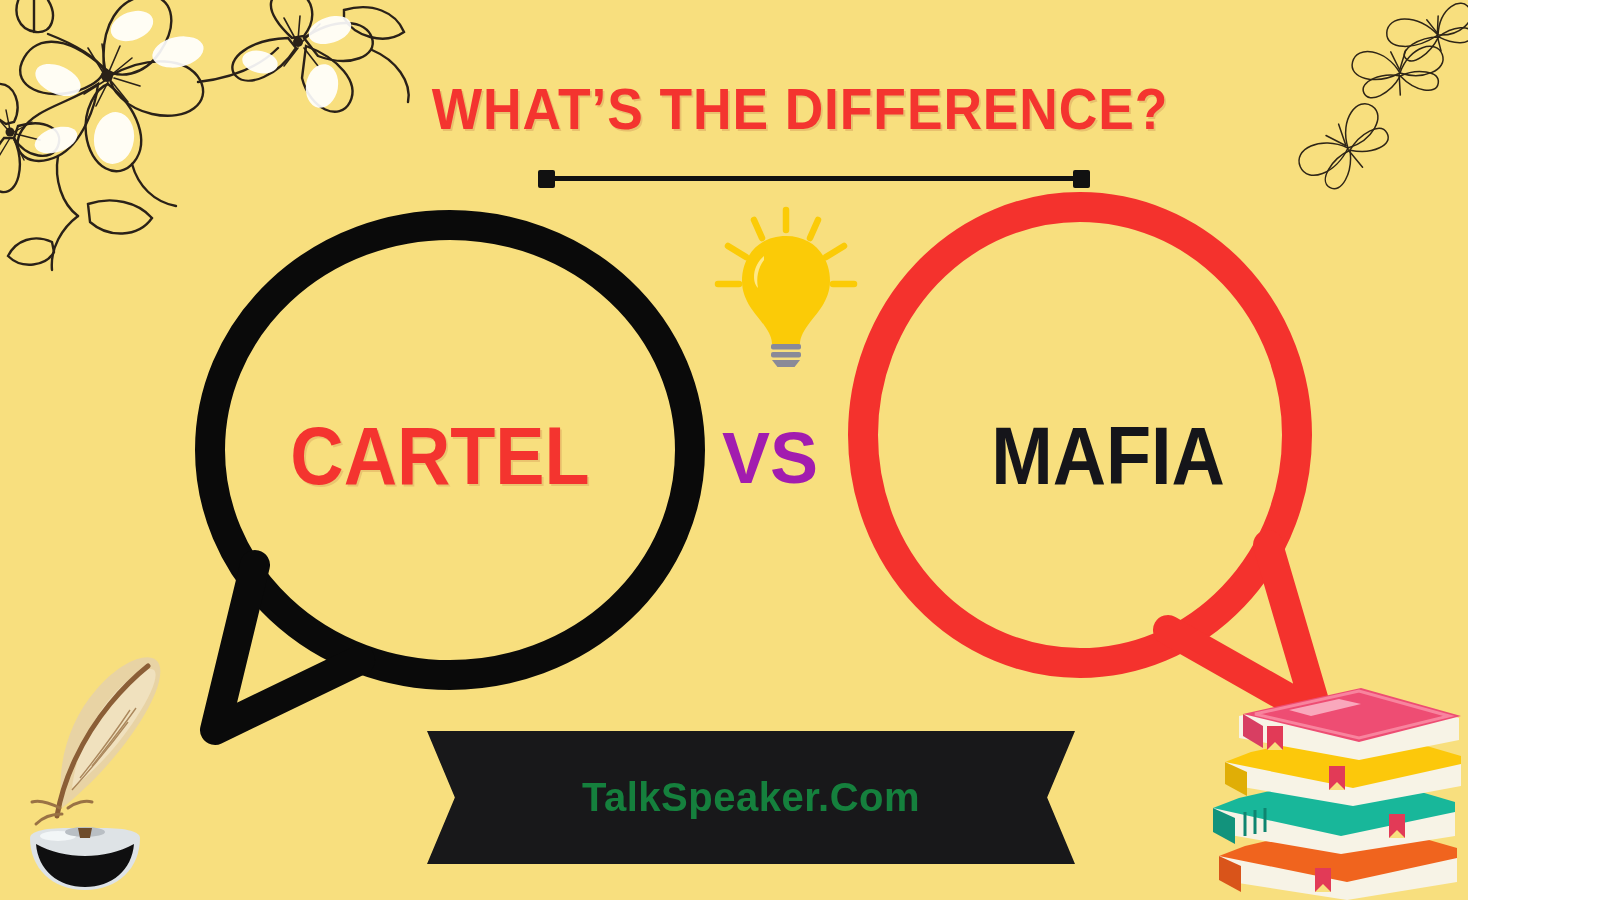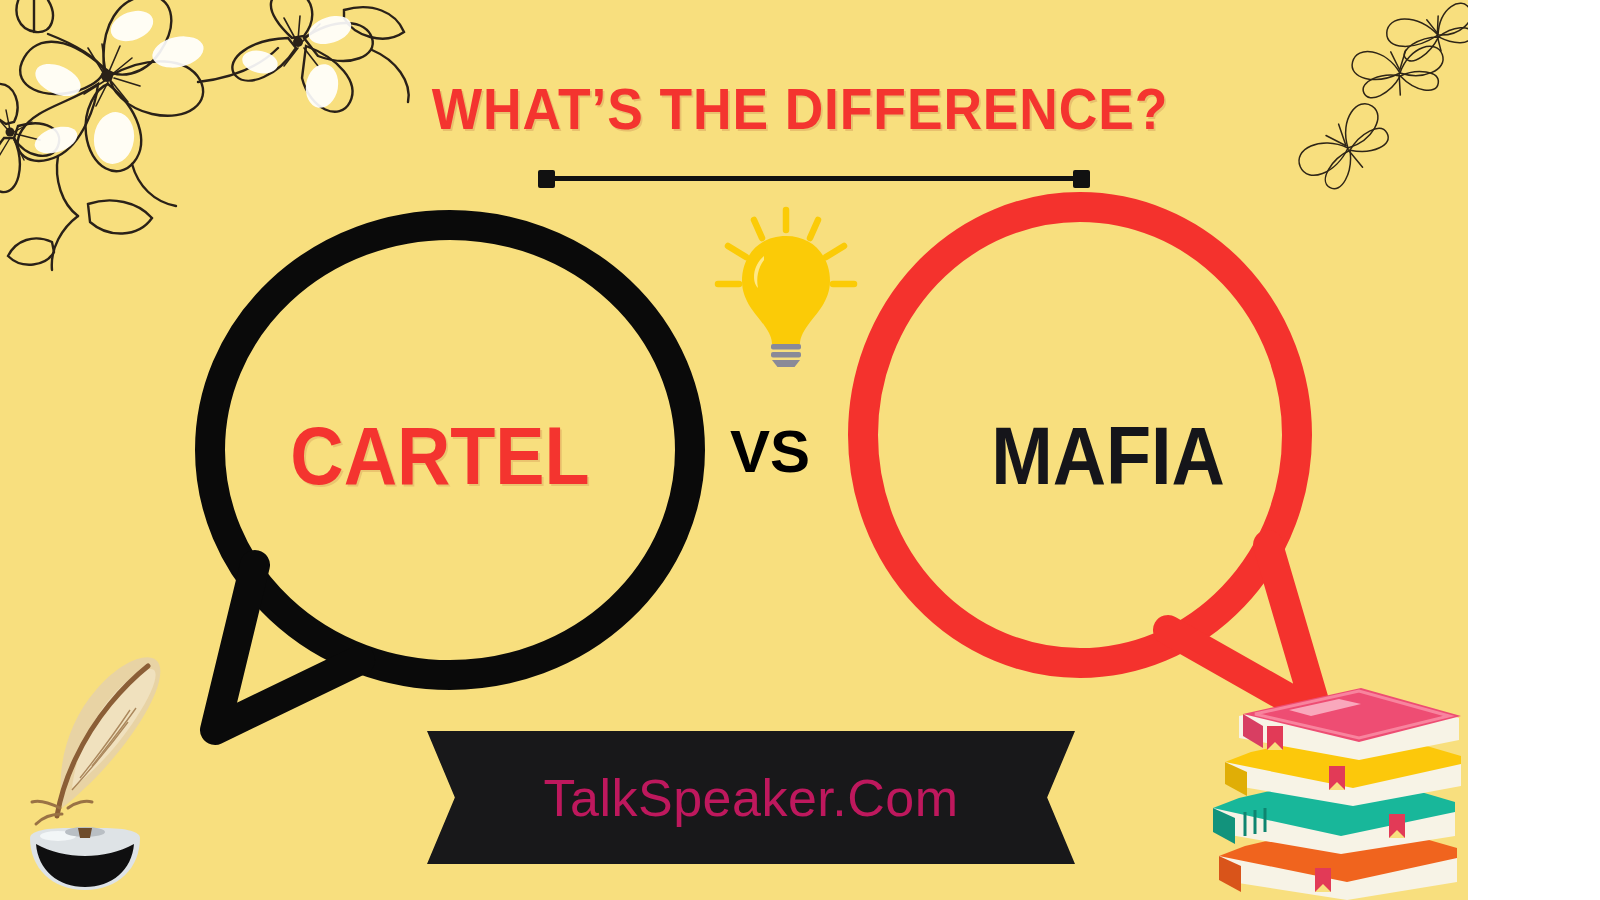--- a/index.html
+++ b/index.html
@@ -113,22 +113,22 @@
 
   
   #vs {
     position: absolute;
     left: 700px;
     top: 422px;
     width: 140px;
     text-align: center;
     font-family: "Liberation Sans", sans-serif;
     font-weight: bold;
-    font-size: 60px;
-    color: #000000;
+    font-size: 72px;
+    color: #a21caf;
     line-height: 1;
   }
 
   
   #bulb {
     position: absolute;
     left: 706px;
     top: 202px;
     width: 160px;
     height: 165px;
@@ -151,24 +151,24 @@
       95.7% 50%, 100% 100%,
       0% 100%, 4.3% 50%
     );
   }
   #ribbon-text {
     position: absolute;
     inset: 0;
     display: flex;
     align-items: center;
     justify-content: center;
-    color: #be185d;
-    font-family: "Liberation Sans", sans-serif;
-    font-weight: normal;
-    font-size: 52px;
+    color: #15803d;
+    font-family: "Liberation Sans", sans-serif;
+    font-weight: bold;
+    font-size: 40px;
     letter-spacing: 0.5px;
     white-space: nowrap;
   }
 </style>
 </head>
 <body>
 
 <div id="stage">
 
   <svg class="deco" id="floral-corner" viewBox="0 0 430 300">

